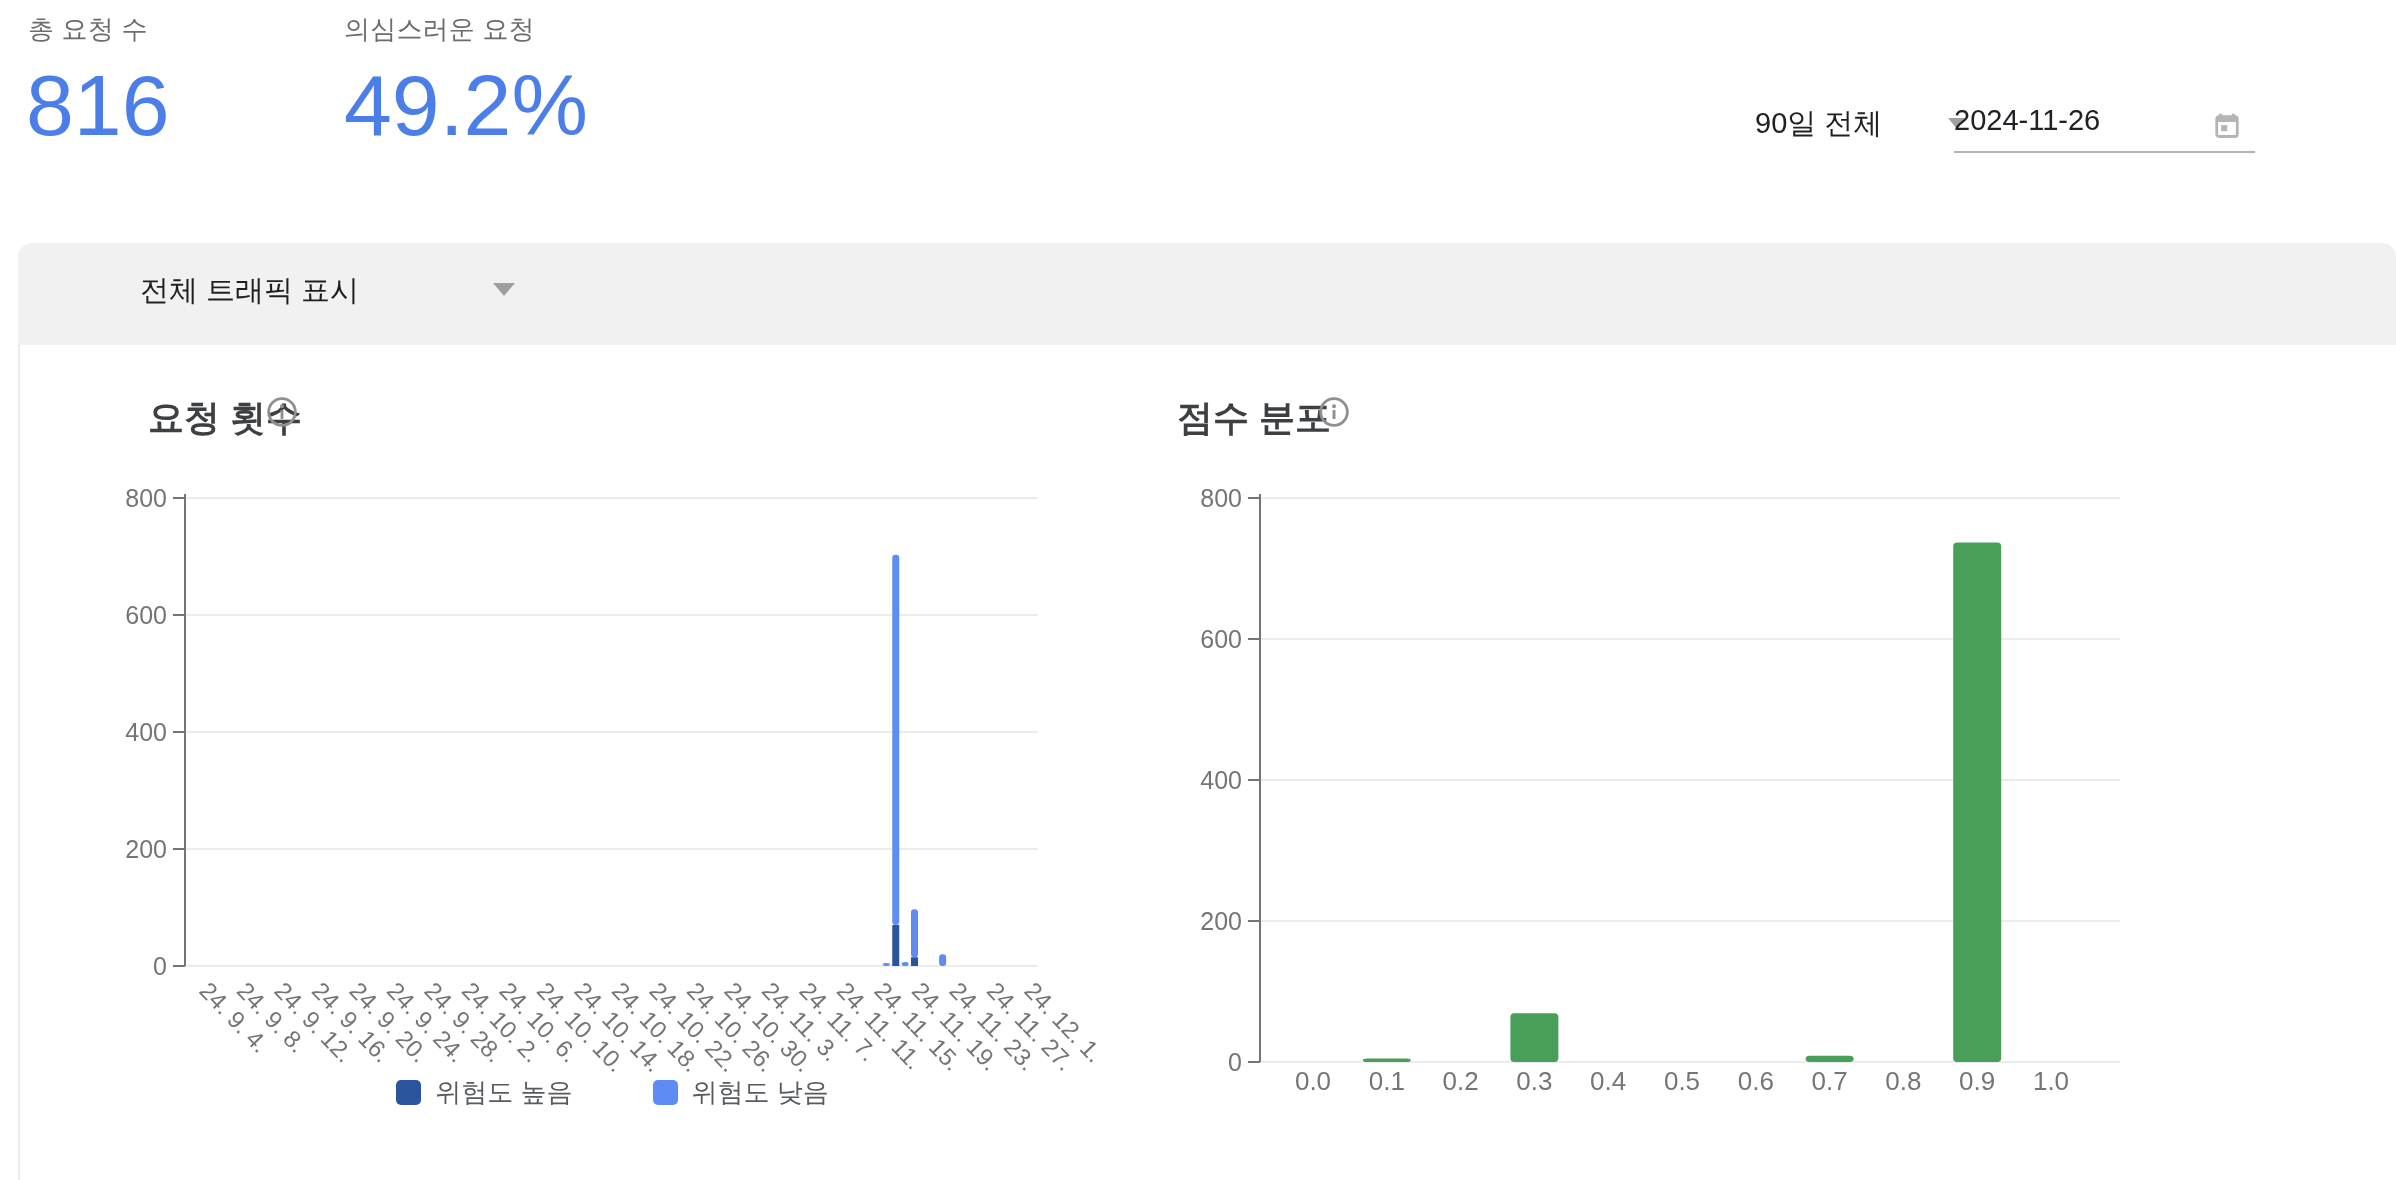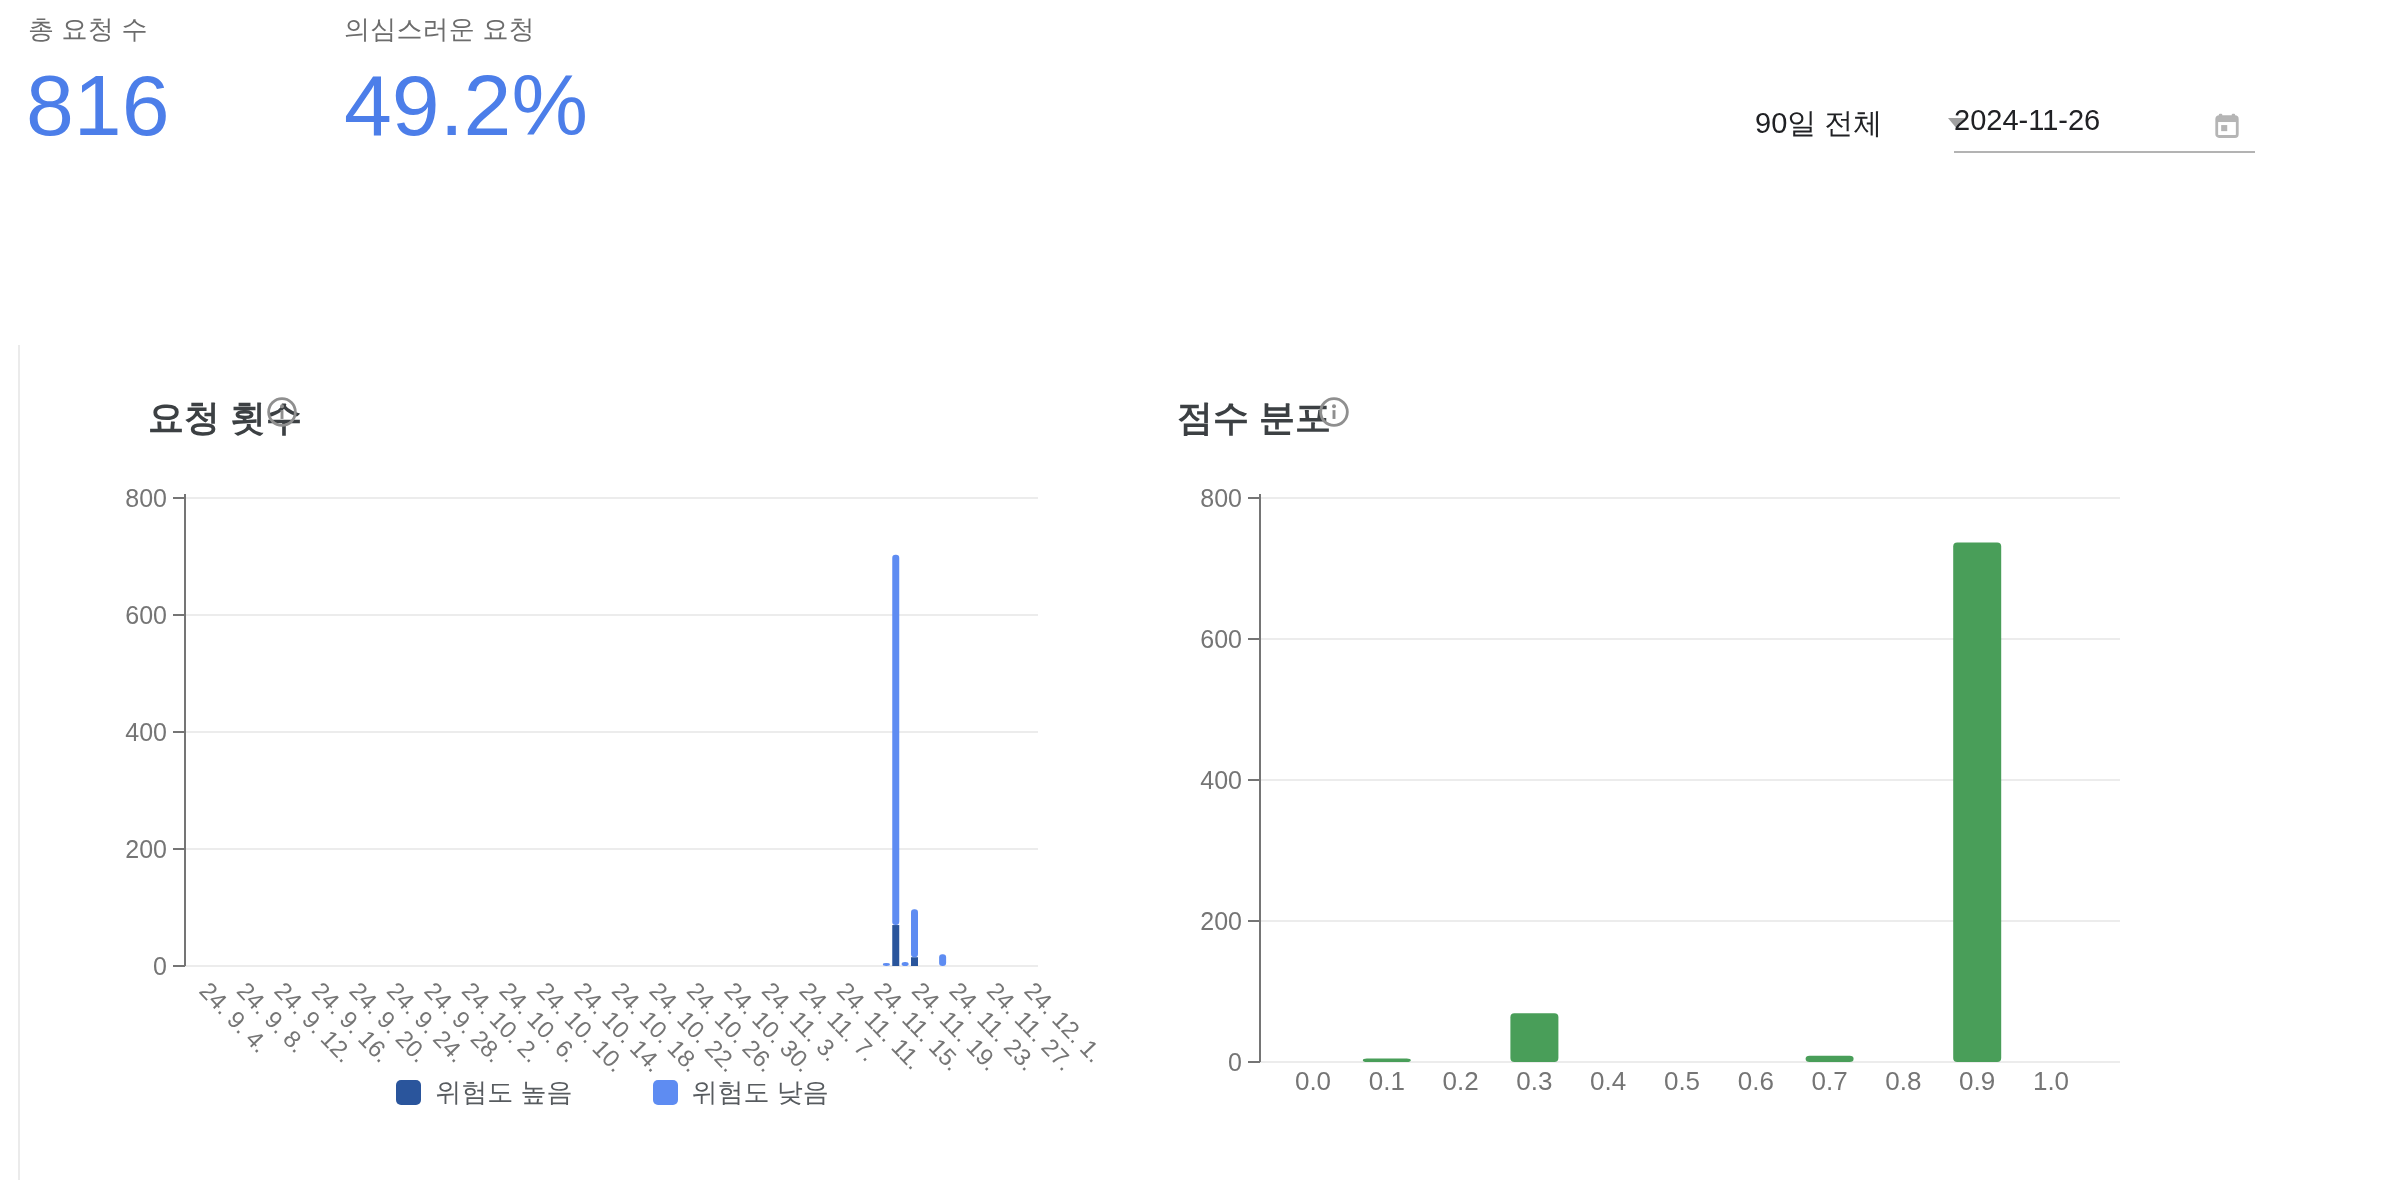--- a/index.html
+++ b/index.html
@@ -54,20 +54,26 @@
         <rect x="5" y="1.5" width="3" height="5" rx="1" fill="#b5b5b5"></rect>
         <rect x="16" y="1.5" width="3" height="5" rx="1" fill="#b5b5b5"></rect>
         <rect x="3.2" y="4" width="17.6" height="17" rx="2" fill="none" stroke="#b5b5b5" stroke-width="2.4"></rect>
         <rect x="3.2" y="4" width="17.6" height="4.6" fill="#b5b5b5"></rect>
         <rect x="7" y="11.2" width="5.2" height="5.2" fill="#b5b5b5"></rect>
       </svg>
     </span>
     <span class="abs underline" style="left:0;top:47px;width:301px;"></span>
   </div>
 
+  <div class="abs band" style="left:18px;top:243px;width:2378px;height:102px;">
+    <div class="abs" style="left:122px;top:28px;width:420px;height:44px;">
+      <span class="band-label">전체 트래픽 표시</span>
+      <span class="abs tri-big" style="left:353px;top:12px;"></span>
+    </div>
+  </div>
 
   <div class="abs card" style="left:18px;top:345px;width:2378px;height:835px;"></div>
   <div class="abs card-edge" style="left:18px;top:345px;height:835px;"></div>
 
   <div class="abs chart-title" style="left:148px;top:394px;">요청 횟수</div>
   <span class="abs" style="left:266px;top:396px;">
     <svg width="32" height="32" viewBox="0 0 24 24">
       <circle cx="12" cy="12" r="10" fill="none" stroke="#8f8f8f" stroke-width="2.1"></circle>
       <rect x="10.9" y="10.6" width="2.2" height="6.6" fill="#8f8f8f"></rect>
       <circle cx="12" cy="7.6" r="1.5" fill="#8f8f8f"></circle>

